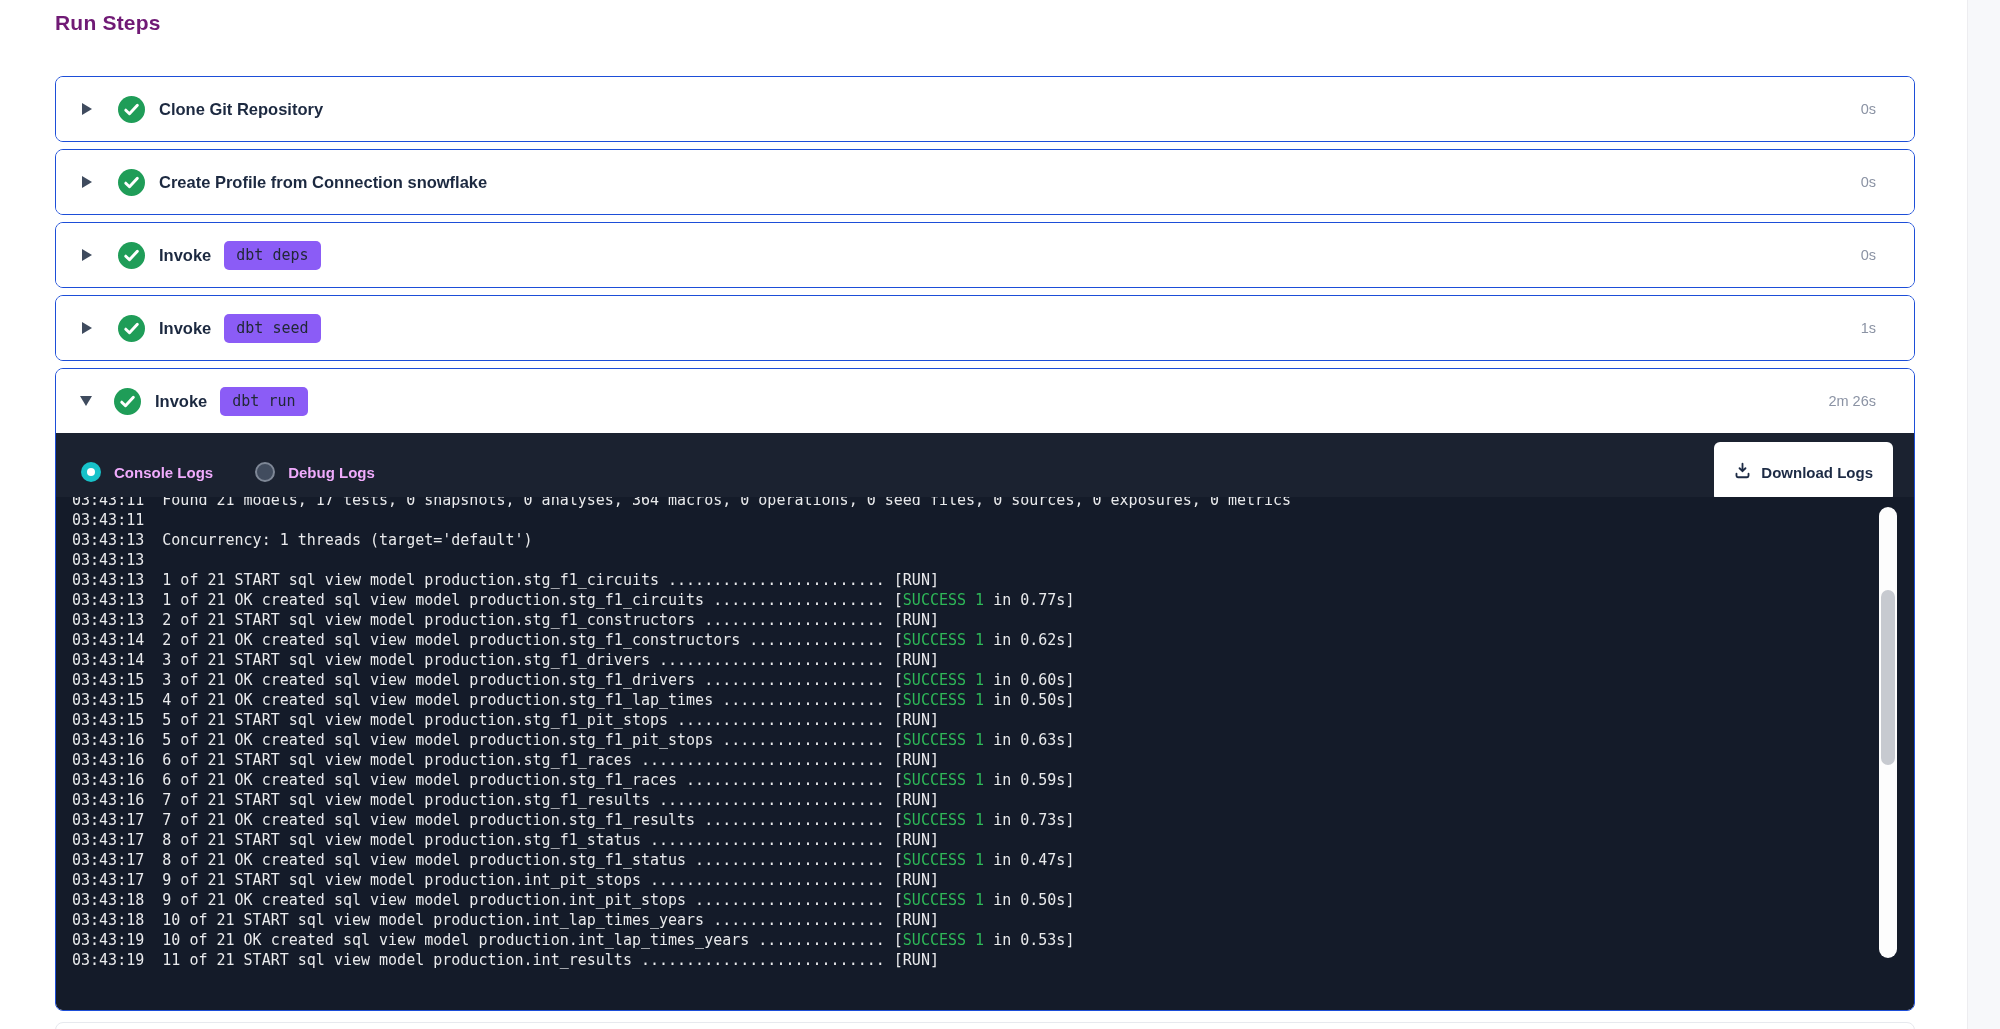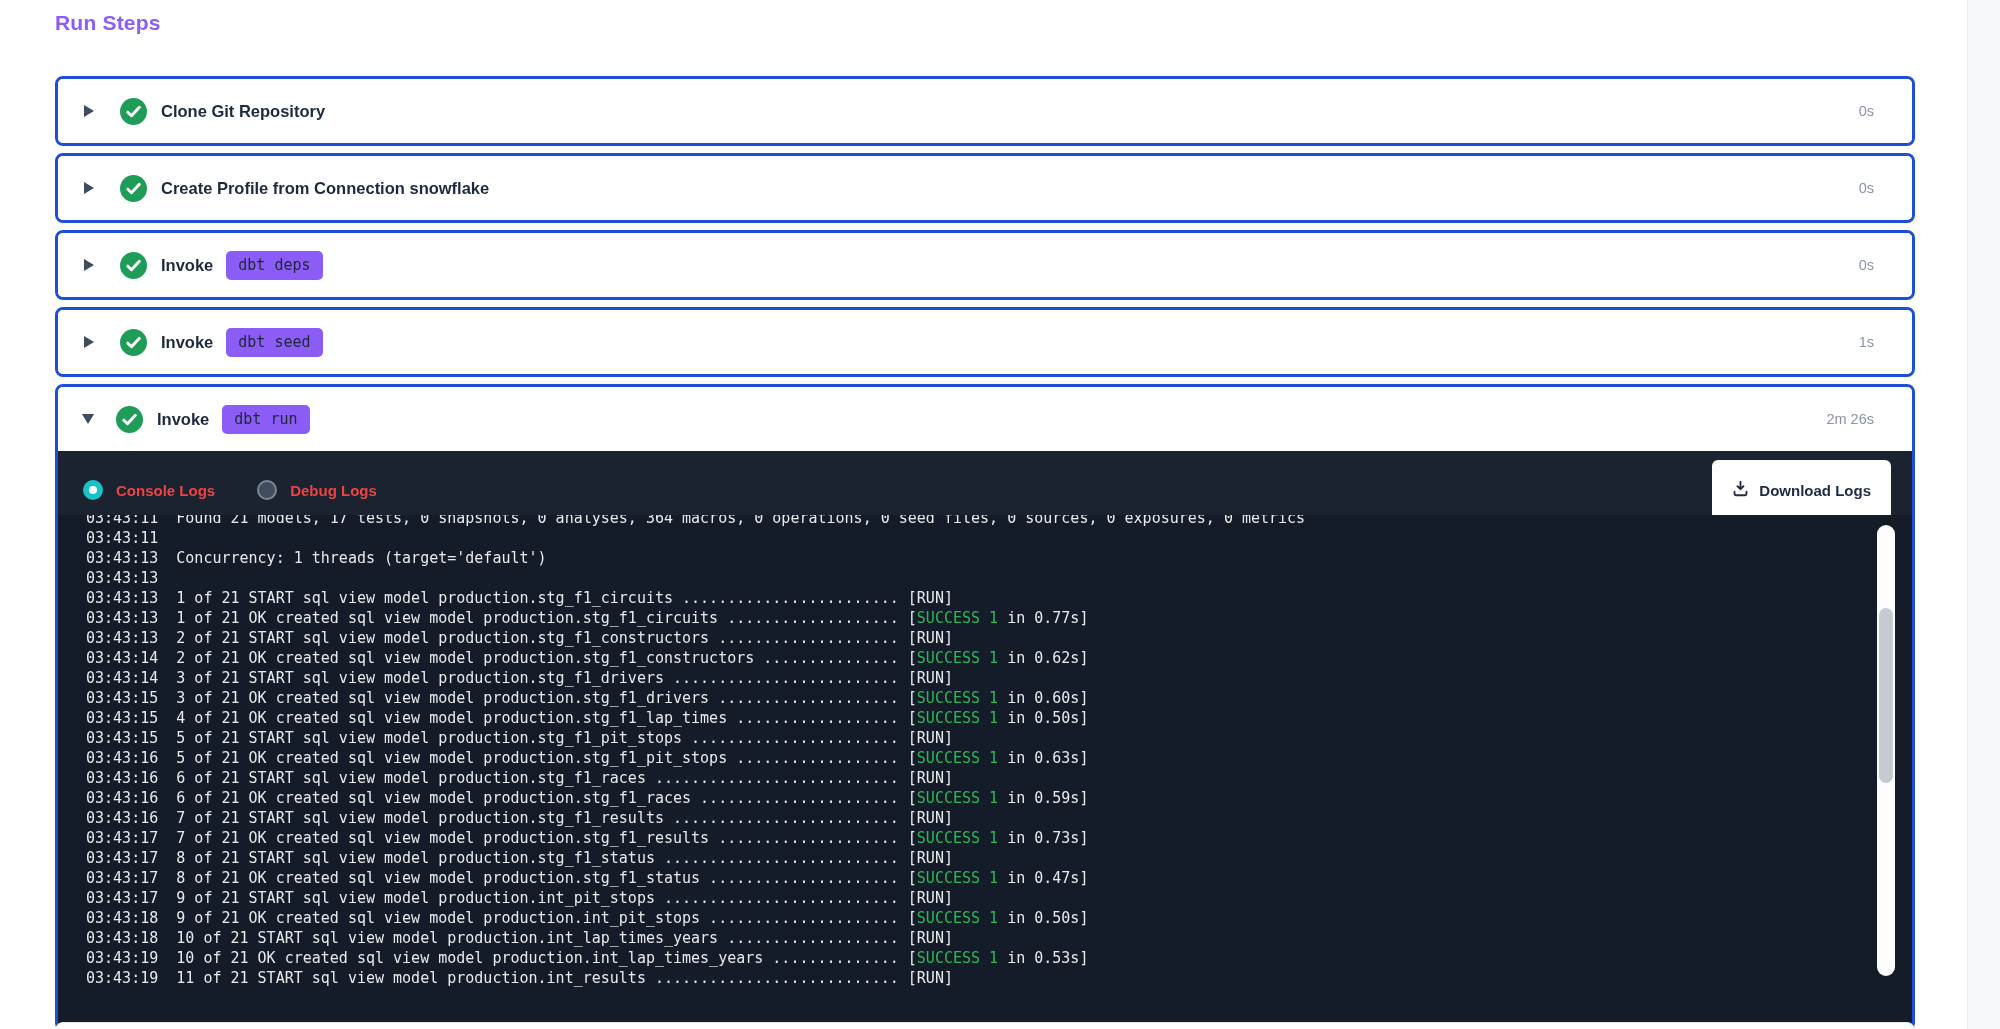--- a/index.html
+++ b/index.html
@@ -9,25 +9,25 @@
     background:#ffffff;
     position:relative;
     color:#1c2940;
   }
   .gutter {
     position:absolute; top:0; right:0; width:33px; height:1029px;
     background:#f7f8fa; border-left:1px solid #ededf0;
   }
   .page-title {
     position:absolute; left:55px; top:11px;
-    font-size:21px; font-weight:700; color:#8b5cf6; letter-spacing:.2px;
+    font-size:21px; font-weight:700; color:#701a75; letter-spacing:.2px;
   }
   .steps { position:absolute; left:55px; top:76px; width:1860px; }
   .card {
-    background:#fff; border:3px solid #1d4ed8; border-radius:8px;
+    background:#fff; border:1px solid #1d4ed8; border-radius:8px;
     margin-bottom:7px; overflow:hidden;
   }
   .step-row {
     height:64px; display:flex; align-items:center;
     padding:0 38px 0 26px; cursor:pointer; background:#fff;
   }
   .caret-right {
     width:0; height:0; flex:0 0 auto;
     border-left:10px solid #3f4b5e;
     border-top:6px solid transparent; border-bottom:6px solid transparent;
@@ -62,35 +62,35 @@
   }
   .radio-opt { display:flex; align-items:center; cursor:pointer; }
   .radio-opt + .radio-opt { margin-left:42px; }
   .radio { width:20px; height:20px; border-radius:50%; flex:0 0 auto; position:relative; }
   .radio.on { background:#17c2c9; }
   .radio.on::after {
     content:""; position:absolute; left:6px; top:6px; width:8px; height:8px;
     border-radius:50%; background:#ffffff;
   }
   .radio.off { background:#414c5e; border:2px solid #7e8796; }
-  .radio-label { margin-left:13px; color:#ef4444; font-size:15px; font-weight:700; }
+  .radio-label { margin-left:13px; color:#f0abfc; font-size:15px; font-weight:700; }
   .dl-btn {
     margin-left:auto; margin-right:1px;
     height:60px; padding:0 20px;
     display:flex; align-items:center; gap:10px;
     background:#ffffff; border:none; border-radius:6px; cursor:pointer;
     font-family:"Liberation Sans", sans-serif;
     font-size:15px; font-weight:700; color:#1d2b45;
   }
   .panel-lower {
     position:absolute; left:0; right:0; top:64px; bottom:0;
     background:#141b29; border-radius:0 0 7px 7px; overflow:hidden;
   }
   .log-lines {
-    margin-top:-7px; padding-left:28px;
+    margin-top:-7px; padding-left:16px;
     font-family:"DejaVu Sans Mono", monospace;
     font-size:15px; line-height:20px; color:#e9eaec;
   }
   .ln { white-space:pre; height:20px; }
   .ln .g { color:#2eb858; }
   .sb-track {
     position:absolute; top:10px; right:17px; width:18px; height:451px;
     background:#fdfdfd; border-radius:9px;
   }
   .sb-thumb {

